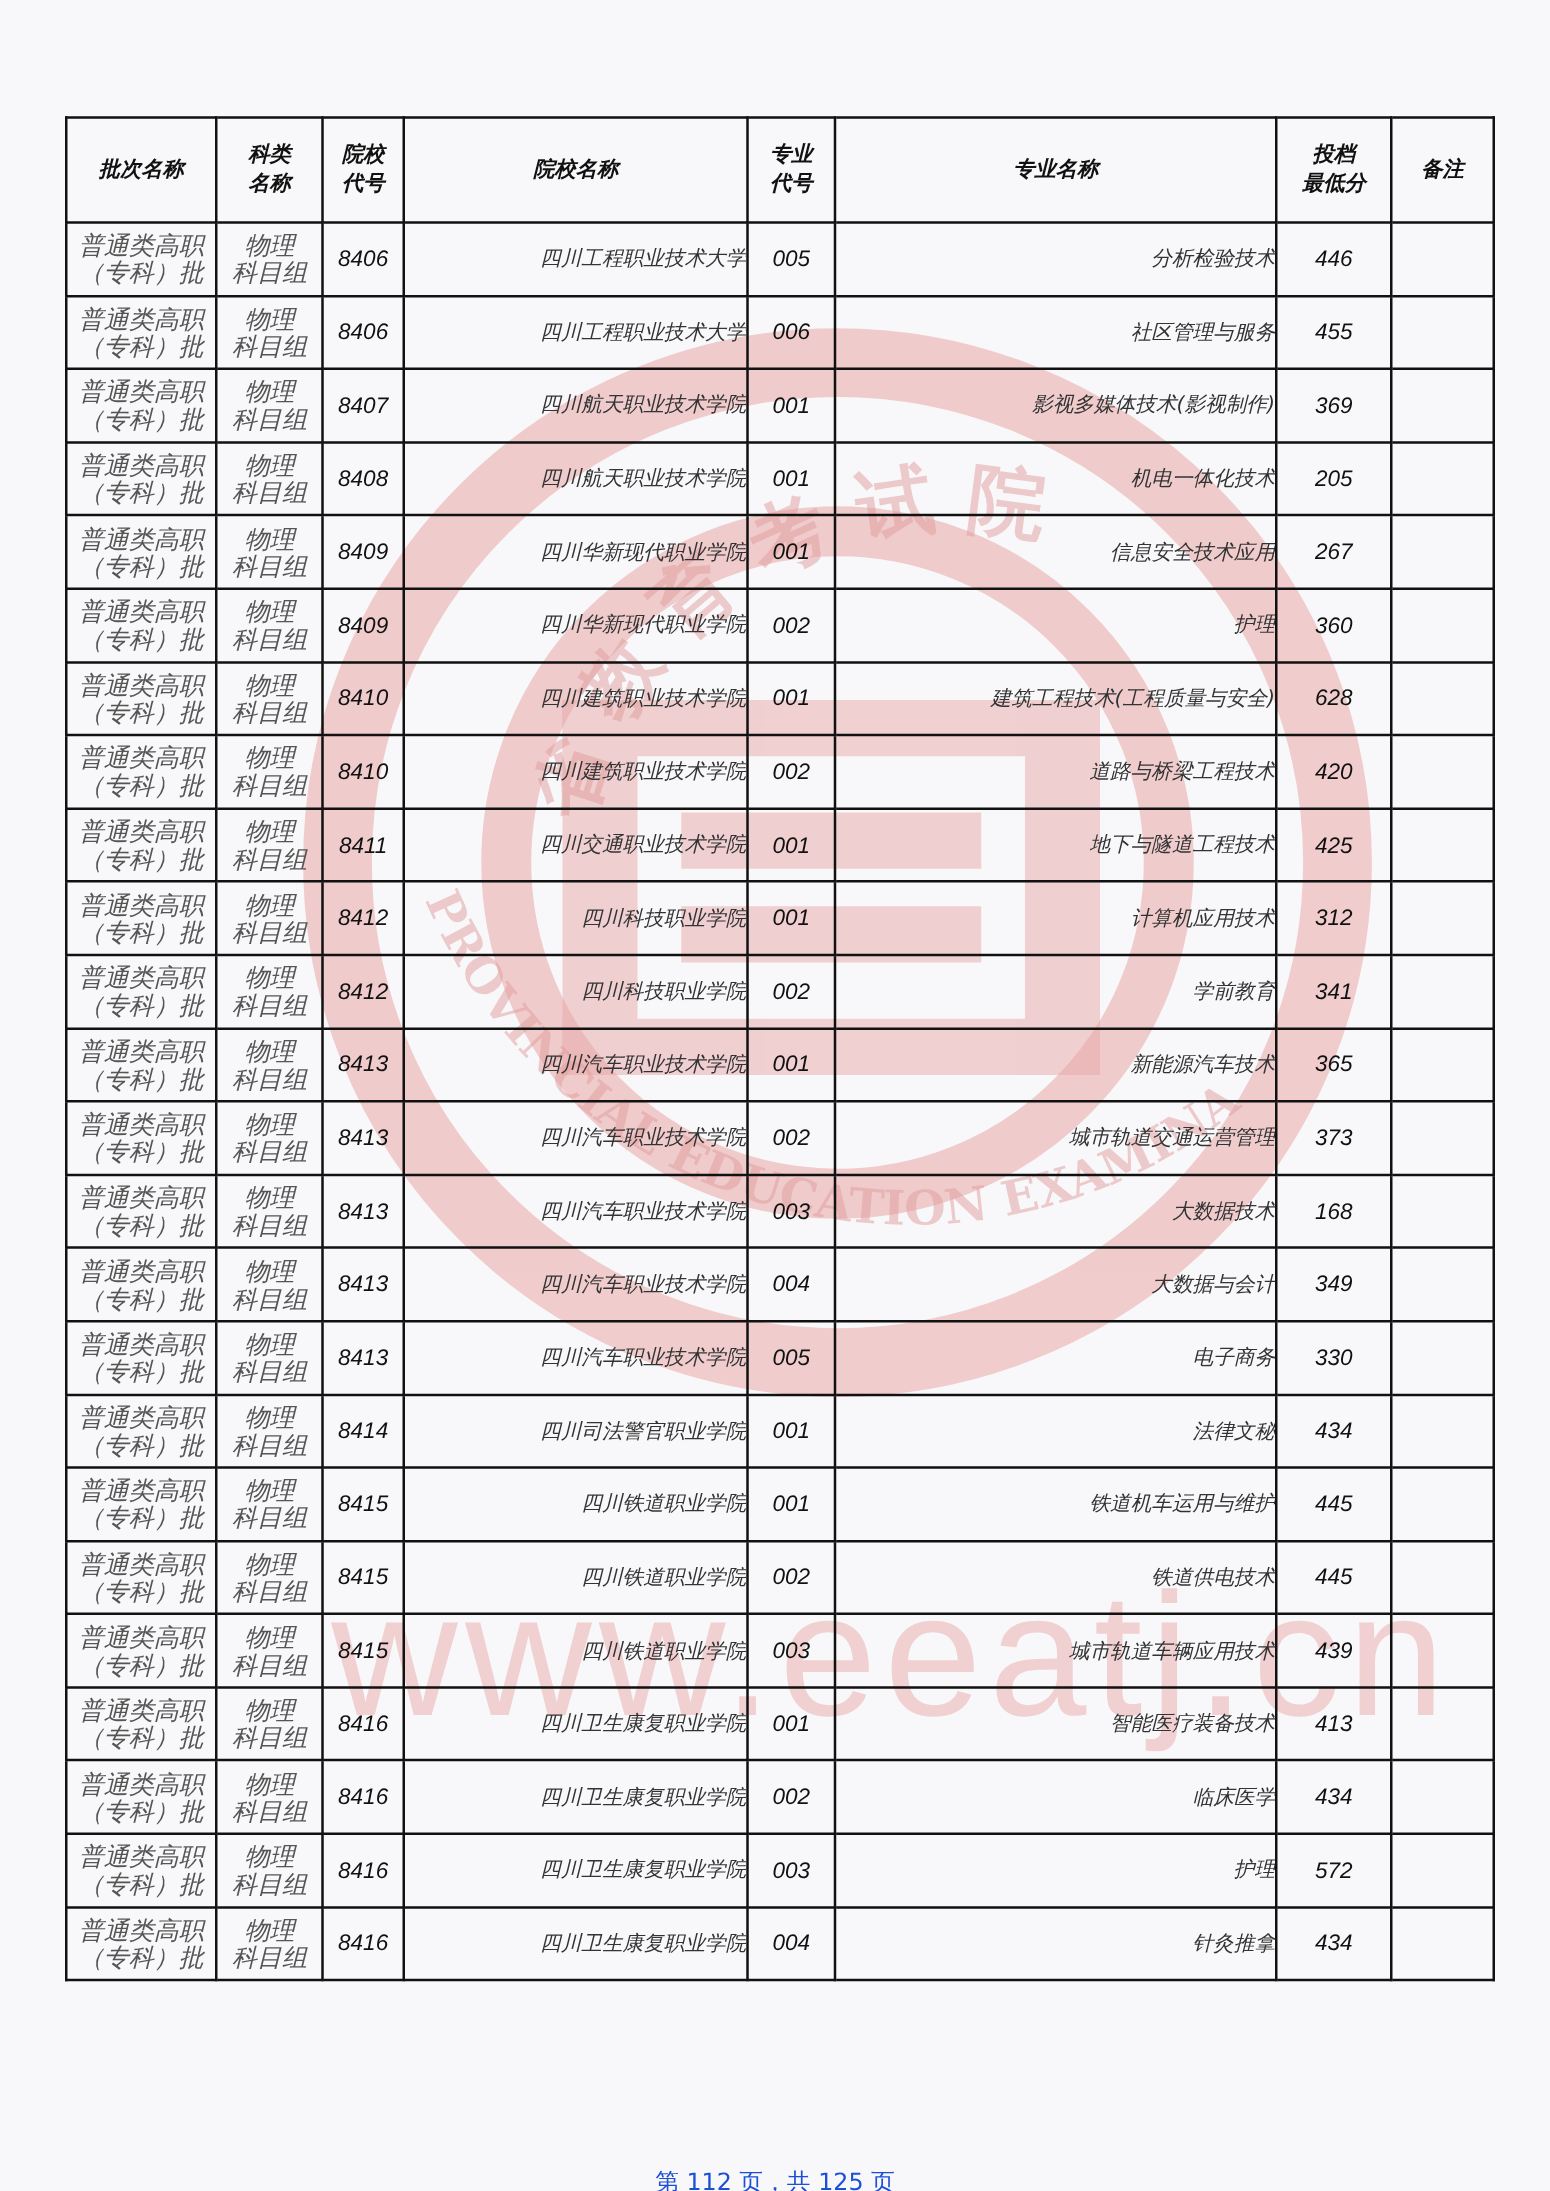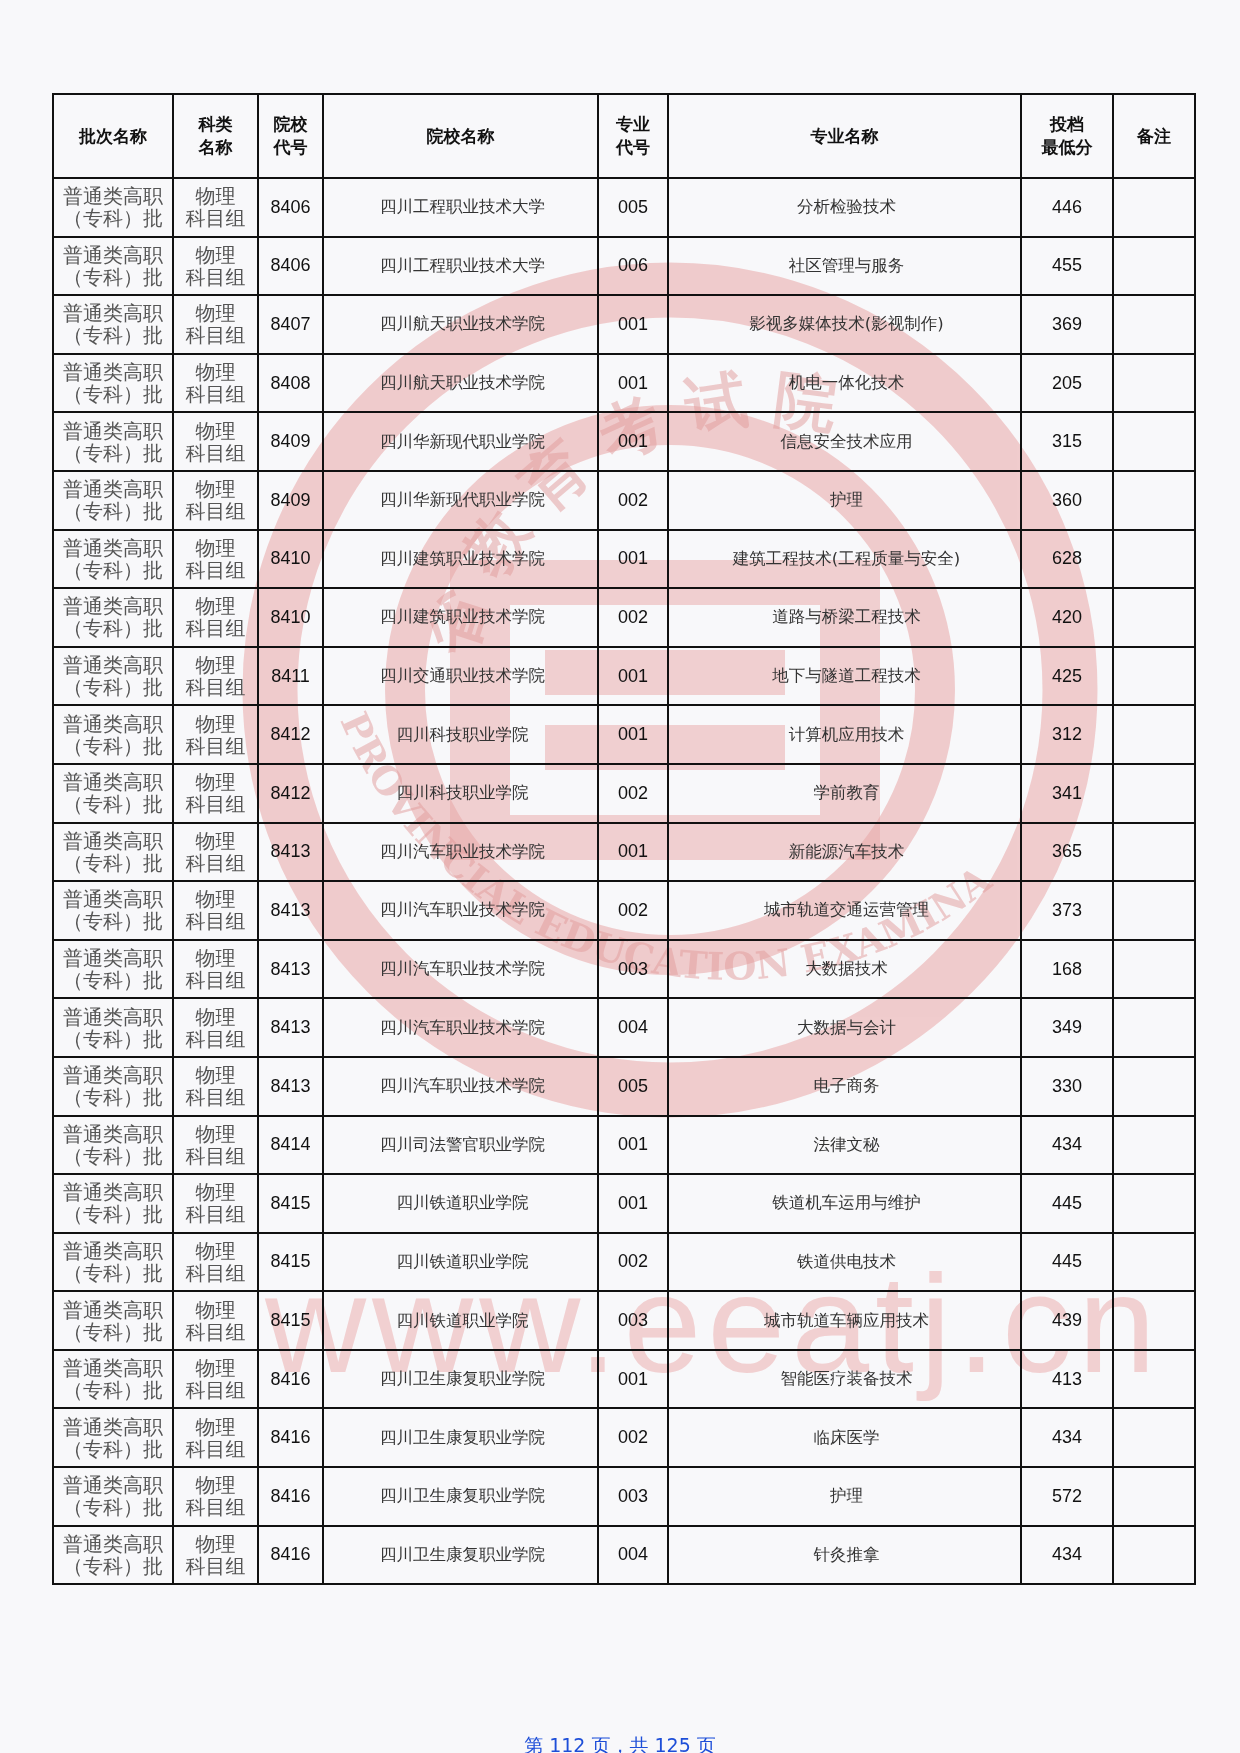--- a/index.html
+++ b/index.html
@@ -5,27 +5,27 @@
   html, body { margin: 0; padding: 0; }
   body {
     width: 1240px; height: 1753px; position: relative; overflow: hidden;
     background: #f8f8fa;
     font-family: "DejaVu Sans", "Liberation Sans", sans-serif;
     color: #111;
   }
   .page { position: absolute; left: 0; top: 0; width: 1240px; height: 1753px; }
   .watermark { position: absolute; left: 0; top: 0; width: 1240px; height: 1753px; pointer-events: none; z-index: 1; }
   .tbl-wrap { position: absolute; left: 52px; top: 93px; width: 1142px; z-index: 2; }
-  table { border-collapse: collapse; width: 1142px; table-layout: fixed; background: transparent; }
+  table { border-collapse: collapse; width: 1142px; table-layout: fixed; background: transparent; font-style: italic; }
   th, td { border: 2px solid #111; padding: 0; text-align: center; vertical-align: middle; overflow: hidden; }
   th { height: 82px; font-weight: bold; font-size: 17px; line-height: 23px; color: #111; }
   td { height: 56.6px; font-size: 16px; }
   td.batch, td.subject { color: #555; font-size: 20px; line-height: 22px; }
   td.code, td.mcode, td.score { font-family: "Liberation Sans", sans-serif; font-size: 18px; color: #111; }
-  td.school, td.major { text-align: center; padding-left: 4px; color: #333; font-size: 16.5px; white-space: nowrap; }
+  td.school, td.major { text-align: right; padding-left: 4px; color: #333; font-size: 16.5px; white-space: nowrap; }
   .footer { position: absolute; left: 0; width: 1240px; top: 1733px; text-align: center; font-size: 19px; color: #1d4ed8; z-index: 2; }
 </style>
 </head>
 <body>
 
 <div class="page">
 
   <svg class="watermark" viewBox="0 0 1240 1753" xmlns="http://www.w3.org/2000/svg">
     <defs>
       <path id="sealArcTop" d="M 470 660 A 300 300 0 0 1 870 440"></path>
@@ -122,21 +122,21 @@
             <td class="remarks"></td>
           </tr>
 
           <tr>
             <td class="batch"><span>普通类高职</span><br><span>（专科）批</span></td>
             <td class="subject"><span>物理</span><br><span>科目组</span></td>
             <td class="code">8409</td>
             <td class="school">四川华新现代职业学院</td>
             <td class="mcode">001</td>
             <td class="major">信息安全技术应用</td>
-            <td class="score">315</td>
+            <td class="score">267</td>
             <td class="remarks"></td>
           </tr>
 
           <tr>
             <td class="batch"><span>普通类高职</span><br><span>（专科）批</span></td>
             <td class="subject"><span>物理</span><br><span>科目组</span></td>
             <td class="code">8409</td>
             <td class="school">四川华新现代职业学院</td>
             <td class="mcode">002</td>
             <td class="major">护理</td>

